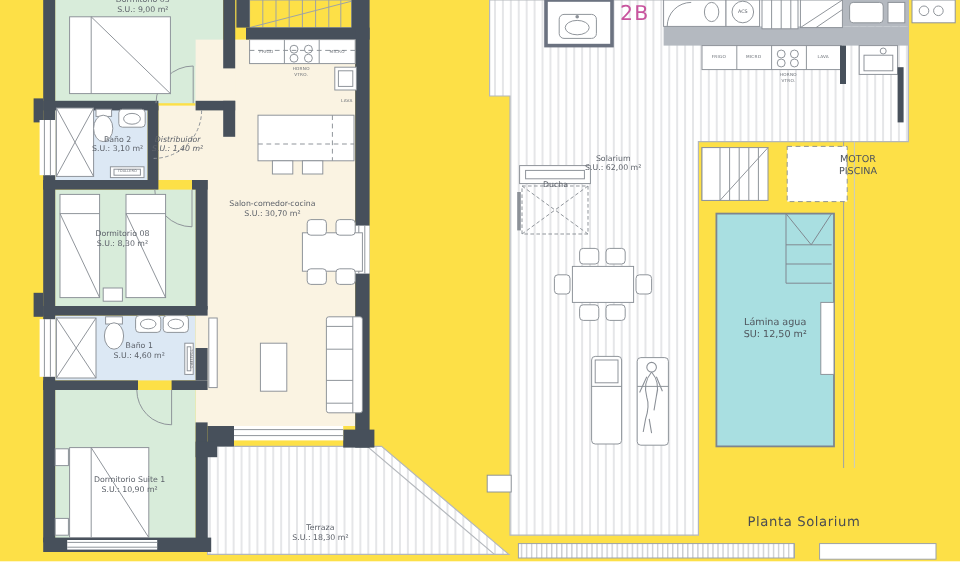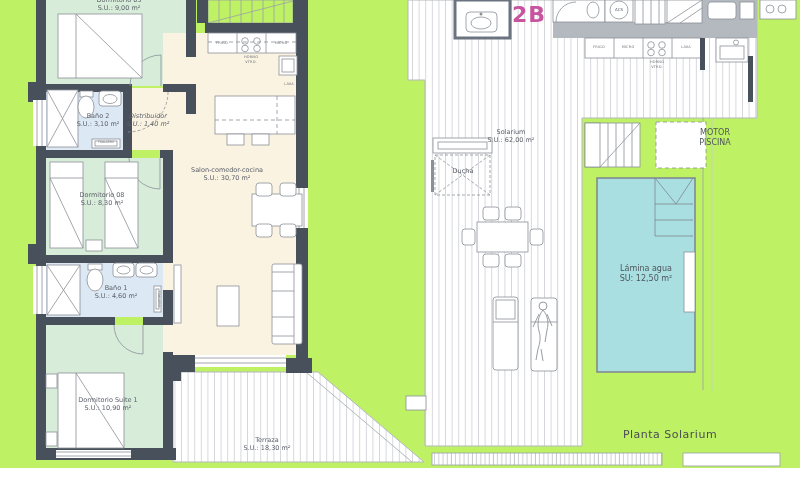--- a/index.html
+++ b/index.html
@@ -1,25 +1,25 @@
 <!DOCTYPE html>
 <html><head>
 <meta charset="utf-8">
 <style>
   html,body{margin:0;padding:0;background:#fff;}
-  #stage{position:relative;width:800px;height:468px;background:#bef264;overflow:hidden;
+  #stage{position:relative;width:800px;height:468px;background:#fde047;overflow:hidden;
          font-family:"DejaVu Sans",sans-serif;}
   #plan-svg{position:absolute;left:0;top:0;}
   .lbl{position:absolute;transform:translateX(-50%);text-align:center;
        font-size:6.5px;line-height:1.3;color:#5d626a;white-space:nowrap;pointer-events:none;}
   .lbl span{display:block;}
   .lbl-md{font-size:8px;color:#4f555c;}
   .lbl-tiny{font-size:3.5px;letter-spacing:.2px;color:#6a6f76;}
   .lbl-micro{font-size:3px;color:#6a6f76;}
-  #unit-2b{position:absolute;transform:translateX(-50%);font-size:22px;font-weight:bold;
+  #unit-2b{position:absolute;transform:translateX(-50%);font-size:17px;font-weight:normal;
            color:#c8549e;letter-spacing:1px;}
   #planta-title{position:absolute;transform:translateX(-50%);font-size:11px;color:#4a4d52;
                 letter-spacing:.5px;}
   .rot90{transform:translate(-50%,-50%) rotate(90deg);}
 </style>
 </head>
 <body>
 
 <div id="stage">
 
@@ -368,21 +368,21 @@
     <span>S.U.: 62,00 m²</span>
   </div>
   <div class="lbl lbl-md" style="left:646px;top:264px;">
     <span>Lámina agua</span>
     <span>SU:  12,50 m²</span>
   </div>
   <div class="lbl lbl-md" style="left:715px;top:128px;">
     <span>MOTOR</span>
     <span>PISCINA</span>
   </div>
-  <div class="lbl" style="left:463px;top:167px;">
+  <div class="lbl" style="left:463px;top:150px;">
     <span>Ducha</span>
   </div>
   <div class="lbl" style="left:619px;top:7px;font-size:4px;">
     <span>ACS</span>
   </div>
 
   <div id="unit-2b" style="left:529px;top:2px;">2B</div>
   <div id="planta-title" style="left:670px;top:428px;">Planta Solarium</div>
 
   <div class="lbl lbl-tiny" style="left:222px;top:41px;">

